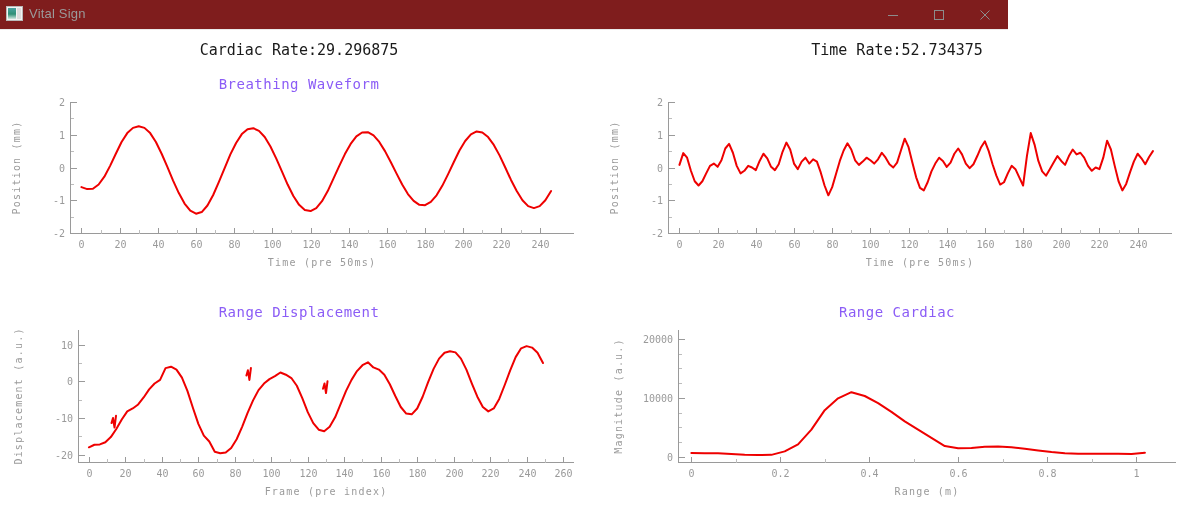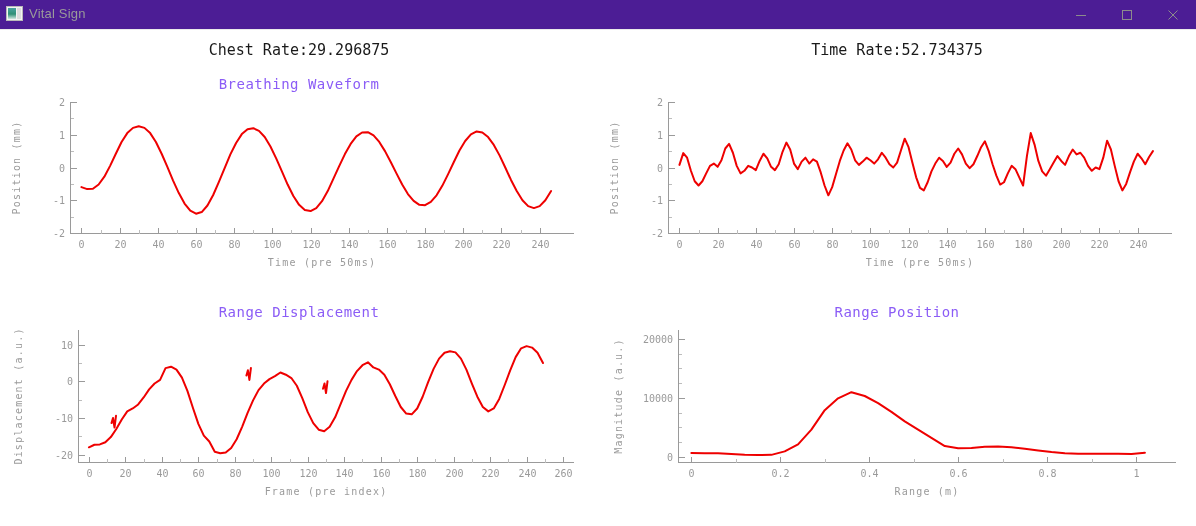--- a/index.html
+++ b/index.html
@@ -12,23 +12,23 @@
     height: 526px;
     overflow: hidden;
     font-family: "DejaVu Sans Mono", monospace;
     position: relative;
   }
 
   
   #titlebar {
     position: absolute;
     left: 0; top: 0;
-    width: 1196px;
+    width: 1008px;
     height: 29px;
-    background: #4c1d95;
+    background: #7f1d1d;
     border-bottom: 1px solid #eaeaea;
   }
   #app-icon {
     position: absolute;
     left: 6px; top: 6px;
     width: 17px; height: 15px;
     border: 1px solid #b9b9b9;
     background: #f3f3f3;
     box-sizing: border-box;
   }
@@ -130,21 +130,21 @@
       </svg>
   </div>
   <div class="winbtn" id="btn-close">
     <svg width="12" height="12" viewBox="0 0 12 12">
         <line x1="1.5" y1="1.5" x2="10.5" y2="10.5" stroke="#8c8c8c" stroke-width="1"></line>
         <line x1="10.5" y1="1.5" x2="1.5" y2="10.5" stroke="#8c8c8c" stroke-width="1"></line>
       </svg>
   </div>
 </div>
 
-<div class="rate-label" id="breath-rate-label">Chest Rate:29.296875</div>
+<div class="rate-label" id="breath-rate-label">Cardiac Rate:29.296875</div>
 <div class="rate-label" id="heart-rate-label">Time Rate:52.734375</div>
 
 <div class="panel" id="panel-breathing">
   <div class="panel-title">Breathing Waveform</div>
   <svg class="panel-svg" id="svg-breathing" width="598" height="225">
       <line x1="70.5" y1="34" x2="70.5" y2="165" class="ax-line"></line>
       <line x1="70" y1="165.5" x2="574" y2="165.5" class="ax-line"></line>
       <line x1="70.5" y1="165.5" x2="76.5" y2="165.5" class="tick"></line>
       <text x="65" y="169.1" text-anchor="end" class="ticklabel">-2</text>
       <line x1="70.5" y1="132.5" x2="76.5" y2="132.5" class="tick"></line>
@@ -325,21 +325,21 @@
       <path d="M88.94 151.33 L94.41 148.77 L99.88 148.40 L105.35 146.20 L110.82 141.07 L116.29 133.00 L121.76 123.47 L127.24 115.40 L132.71 112.47 L138.18 108.43 L143.65 101.47 L149.12 93.40 L154.59 87.53 L160.06 83.87 L165.53 72.13 L171.00 70.67 L176.47 73.60 L181.94 81.67 L187.41 94.87 L192.88 111.73 L198.35 127.87 L203.82 139.60 L209.29 145.47 L214.76 155.73 L220.24 157.20 L225.71 156.47 L231.18 152.07 L236.65 143.27 L242.12 130.80 L247.59 116.87 L253.06 104.40 L258.53 94.13 L264.00 87.53 L269.47 83.13 L274.94 80.20 L280.41 76.53 L285.88 78.73 L291.35 82.03 L296.82 89.73 L302.29 102.20 L307.76 116.13 L313.24 127.13 L318.71 133.73 L324.18 135.20 L329.65 130.80 L335.12 121.27 L340.59 108.07 L346.06 94.87 L351.53 83.87 L357.00 75.07 L362.47 69.20 L367.94 66.27 L373.41 71.40 L378.88 73.60 L384.35 78.73 L389.82 88.27 L395.29 100.00 L400.76 111.00 L406.24 117.60 L411.71 118.33 L417.18 112.47 L422.65 100.73 L428.12 86.07 L433.59 72.87 L439.06 62.60 L444.53 56.73 L450.00 55.27 L455.47 56.37 L460.94 62.60 L466.41 73.60 L471.88 87.53 L477.35 100.73 L482.82 111.00 L488.29 115.40 L493.76 112.47 L499.24 102.93 L504.71 89.00 L510.18 74.33 L515.65 61.13 L521.12 52.33 L526.59 50.13 L532.06 51.60 L537.53 56.73 L543.00 67.00" class="trace"></path>
       <path d="M111.5 127.1 L113.0 122.0 L114.5 131.5 L116.0 119.8" class="trace"></path>
       <path d="M246.4 79.5 L247.9 74.3 L249.4 83.9 L250.9 72.1" class="trace"></path>
       <path d="M323.0 92.7 L324.5 87.5 L326.0 97.1 L327.5 85.3" class="trace"></path>
       <text x="326" y="199" text-anchor="middle" class="axtitle">Frame (pre index)</text>
       <text x="22" y="100" text-anchor="middle" transform="rotate(-90 22 100)" class="axtitle">Displacement (a.u.)</text>
     </svg>
 </div>
 
 <div class="panel" id="panel-range">
-  <div class="panel-title">Range Position</div>
+  <div class="panel-title">Range Cardiac</div>
   <svg class="panel-svg" id="svg-range" width="598" height="230">
       <line x1="80.5" y1="34" x2="80.5" y2="166" class="ax-line"></line>
       <line x1="80" y1="166.5" x2="578" y2="166.5" class="ax-line"></line>
       <line x1="80.5" y1="161.5" x2="86.5" y2="161.5" class="tick"></line>
       <text x="75" y="165.1" text-anchor="end" class="ticklabel">0</text>
       <line x1="80.5" y1="102.5" x2="86.5" y2="102.5" class="tick"></line>
       <text x="75" y="106.1" text-anchor="end" class="ticklabel">10000</text>
       <line x1="80.5" y1="43.5" x2="86.5" y2="43.5" class="tick"></line>
       <text x="75" y="47.1" text-anchor="end" class="ticklabel">20000</text>
       <line x1="80.5" y1="146.5" x2="83.5" y2="146.5" class="tick-minor"></line>

